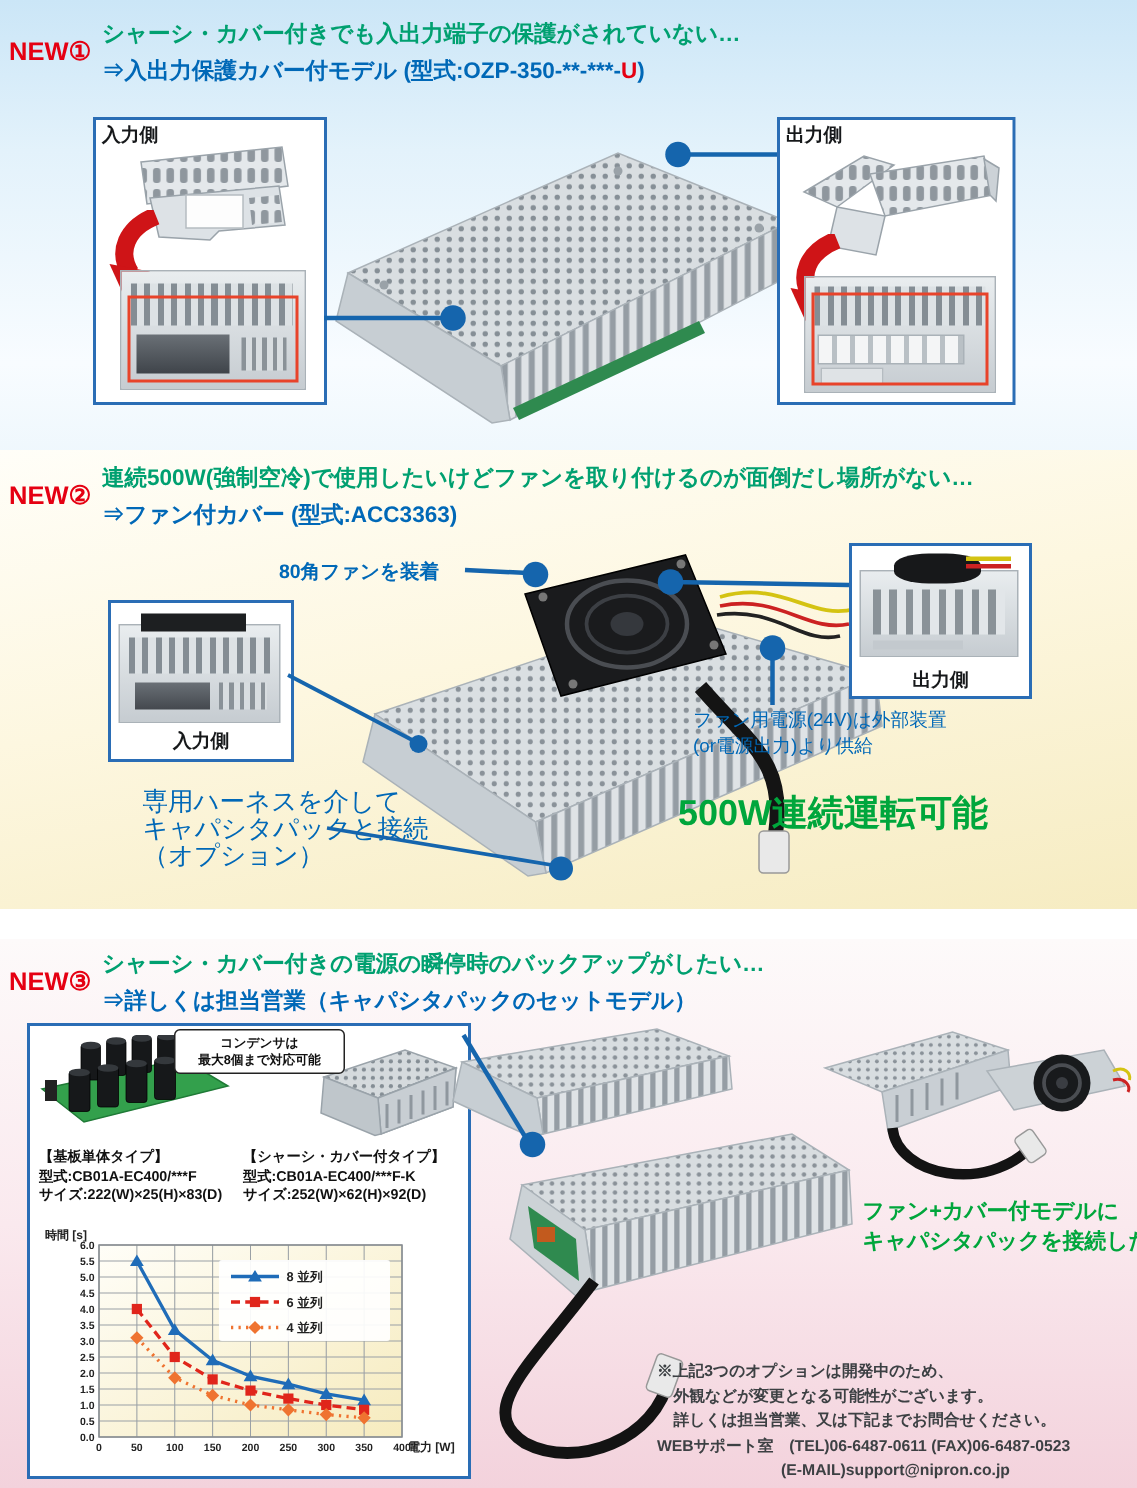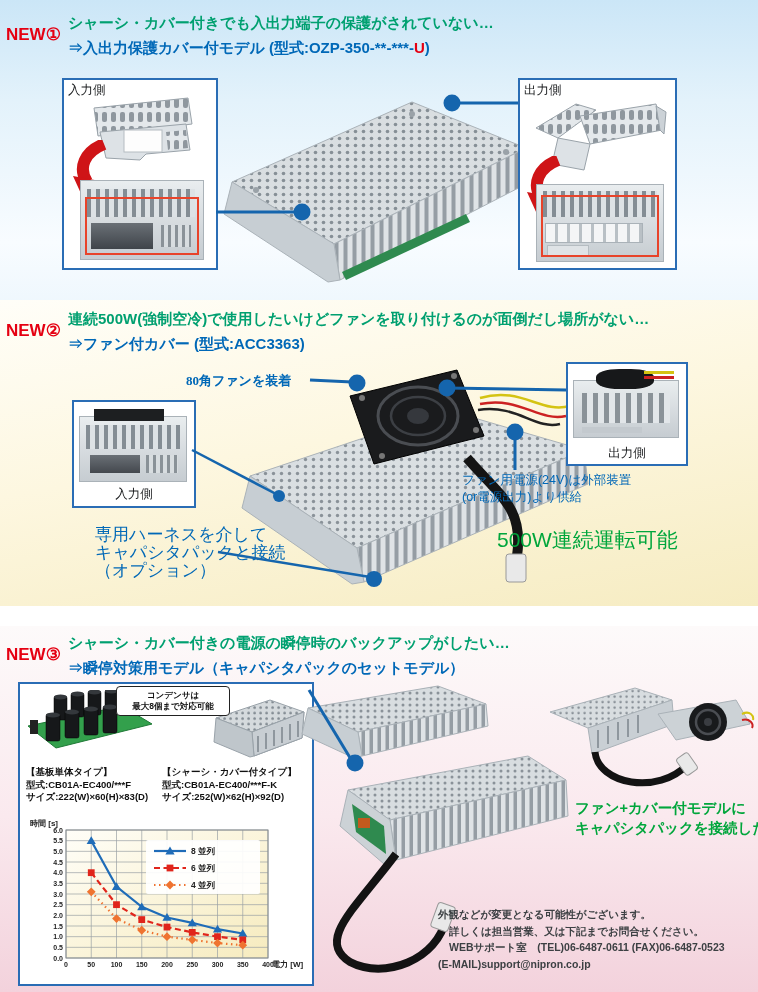--- a/index.html
+++ b/index.html
@@ -7,24 +7,24 @@
         font-family:"Liberation Sans",sans-serif;}
   .abs{position:absolute;}
   .sec{position:absolute;left:0;width:758px;overflow:hidden;}
   #sec1{top:0;height:336px;background:linear-gradient(180deg,#cbe6f7 0%,#e3f2fb 30%,#f8fcff 72%,#eaf5fc 100%);}
   #sec2{top:300px;height:306px;background:linear-gradient(170deg,#fffef8 0%,#fdf7e0 45%,#f6ecc2 100%);}
   #sec3{top:626px;height:366px;background:linear-gradient(180deg,#fdfafa 0%,#fae9ee 52%,#f3d2dc 100%);padding-left:24px;}
   .badge{font-weight:bold;font-size:17px;color:#e50012;white-space:nowrap;}
   .hline{font-size:15px;font-weight:bold;line-height:25px;white-space:nowrap;}
   .green{color:#00a070}.blue{color:#0068b7}.redtxt{color:#e50012}
   .frame{position:absolute;background:#fff;border:2px solid #2a6db5;}
-  .frame-label{position:absolute;font-weight:normal;font-size:12.5px;color:#16181a;}
+  .frame-label{position:absolute;font-weight:bold;font-size:12.5px;color:#16181a;}
   .note-blue{color:#0068b7;font-weight:normal;font-size:12.5px;line-height:17px;white-space:nowrap;}
-  .fan-label{color:#0068b7;font-weight:bold;font-size:13px;white-space:nowrap;font-family:Liberation Serif, serif;}
-  .big-green{color:#00a63c;font-weight:normal;font-size:21px;white-space:nowrap;margin-left:45px;}
+  .fan-label{color:#0068b7;font-weight:bold;font-size:13px;white-space:nowrap;}
+  .big-green{color:#00a63c;font-weight:bold;font-size:24px;white-space:nowrap;}
   .note-green{color:#00a63c;font-weight:bold;font-size:14.5px;line-height:20px;white-space:nowrap;}
   .footer-note{color:#3c4043;font-weight:bold;font-size:10.5px;line-height:16.5px;white-space:nowrap;}
   .footer-note div:nth-child(2),.footer-note div:nth-child(3){padding-left:11px;}
   .footer-note div:nth-child(5){text-align:center;}
   .type-col{position:absolute;font-size:9.5px;font-weight:bold;color:#111;line-height:12.5px;white-space:nowrap;}
   .chart-title{position:absolute;width:100%;text-align:center;font-size:11.5px;font-weight:bold;color:#222;}
   .bubble{position:absolute;background:#fff;border:1.5px solid #222;border-radius:4px;
           font-size:8.5px;font-weight:bold;text-align:center;line-height:11px;padding:3px 4px;color:#111;z-index:3;}
   .psu-mini{position:absolute;background:linear-gradient(180deg,#e9edef,#c6ccd1);border:1px solid #aab2b8;}
   .hl-red{position:absolute;border:2px solid #e8432a;}
@@ -206,21 +206,21 @@
       <circle cx="279" cy="196" r="6" fill="#1565ad"></circle>
       <line x1="218" y1="252" x2="370" y2="277" stroke="#1565ad" stroke-width="2.5"></line>
       <circle cx="374" cy="279" r="8" fill="#1565ad"></circle>
     </svg>
   </section>
 
   <section class="sec" id="sec3">
     <div class="badge abs" style="left:6px;top:18px">NEW③</div>
     <div class="abs" style="left:68px;top:4px">
       <div class="hline green">シャーシ・カバー付きの電源の瞬停時のバックアップがしたい…</div>
-      <div class="hline blue">⇒瞬停対策用モデル（キャパシタパックのセットモデル）</div>
+      <div class="hline blue">⇒詳しくは担当営業（キャパシタパックのセットモデル）</div>
     </div>
 
     <div class="frame" style="left:18px;top:56px;width:292px;height:300px">
       <svg class="abs" style="left:4px;top:6px" width="130" height="76" viewBox="0 0 130 76">
         <polygon points="4,36 98,16 128,34 32,58" fill="#33a04c" stroke="#1f7a36"></polygon>
         <rect x="6" y="30" width="8" height="14" fill="#222"></rect>
         <g fill="#16181a" stroke="#000" stroke-width="0.5">
           <rect x="30" y="6" width="13" height="24" rx="2"></rect>
             <rect x="47" y="3" width="13" height="24" rx="2"></rect>
             <rect x="64" y="1" width="13" height="24" rx="2"></rect>
@@ -261,21 +261,21 @@
             <line x1="64" y1="36" x2="64" y2="52"></line>
             <line x1="72" y1="33" x2="72" y2="49"></line>
             <line x1="80" y1="30" x2="80" y2="46"></line>
             <line x1="88" y1="27" x2="88" y2="43"></line>
           </g>
         <polygon points="6,24 42,38 44,62 40,63 4,48" fill="#bfc6cb" stroke="#9aa3aa"></polygon>
       </svg>
       <div class="type-col" style="left:6px;top:82px">
         <div>【基板単体タイプ】</div>
         <div>型式:CB01A-EC400/***F</div>
-        <div>サイズ:222(W)×60(H)×83(D)</div>
+        <div>サイズ:222(W)×25(H)×83(D)</div>
       </div>
       <div class="type-col" style="left:142px;top:82px">
         <div>【シャーシ・カバー付タイプ】</div>
         <div>型式:CB01A-EC400/***F-K</div>
         <div>サイズ:252(W)×62(H)×92(D)</div>
       </div>
       <svg class="abs" style="left:8px;top:134px" width="276" height="162" viewBox="0 0 276 162">
         <defs>
             <linearGradient id="cbg" x1="0" y1="0" x2="1" y2="1">
               <stop offset="0" stop-color="#fffef8"></stop>
@@ -414,20 +414,21 @@
       <path d="M202 48 C 210 46, 214 52, 212 56" fill="none" stroke="#cc2222" stroke-width="2"></path>
       <path d="M55 80 C 58 112, 118 124, 148 92" fill="none" stroke="#131313" stroke-width="7"></path>
       <rect x="140" y="82" width="14" height="20" rx="3" fill="#e9e9e9" stroke="#999" transform="rotate(-35 147 92)"></rect>
     </svg>
 
     <div class="note-green abs" style="left:575px;top:172px">
         <div>ファン+カバー付モデルに</div>
         <div>キャパシタパックを接続した状態</div>
       </div>
     <div class="footer-note abs" style="left:438px;top:280px;width:318px">
+        <div>※上記3つのオプションは開発中のため、</div>
         <div>外観などが変更となる可能性がございます。</div>
         <div>詳しくは担当営業、又は下記までお問合せください。</div>
         <div>WEBサポート室　(TEL)06-6487-0611 (FAX)06-6487-0523</div>
         <div>(E-MAIL)support@nipron.co.jp</div>
       </div>
 
     <svg class="overlay" width="758" height="366">
       <line x1="309" y1="64" x2="352" y2="135" stroke="#1565ad" stroke-width="3"></line>
       <circle cx="355" cy="137" r="8.5" fill="#1565ad"></circle>
     </svg>

